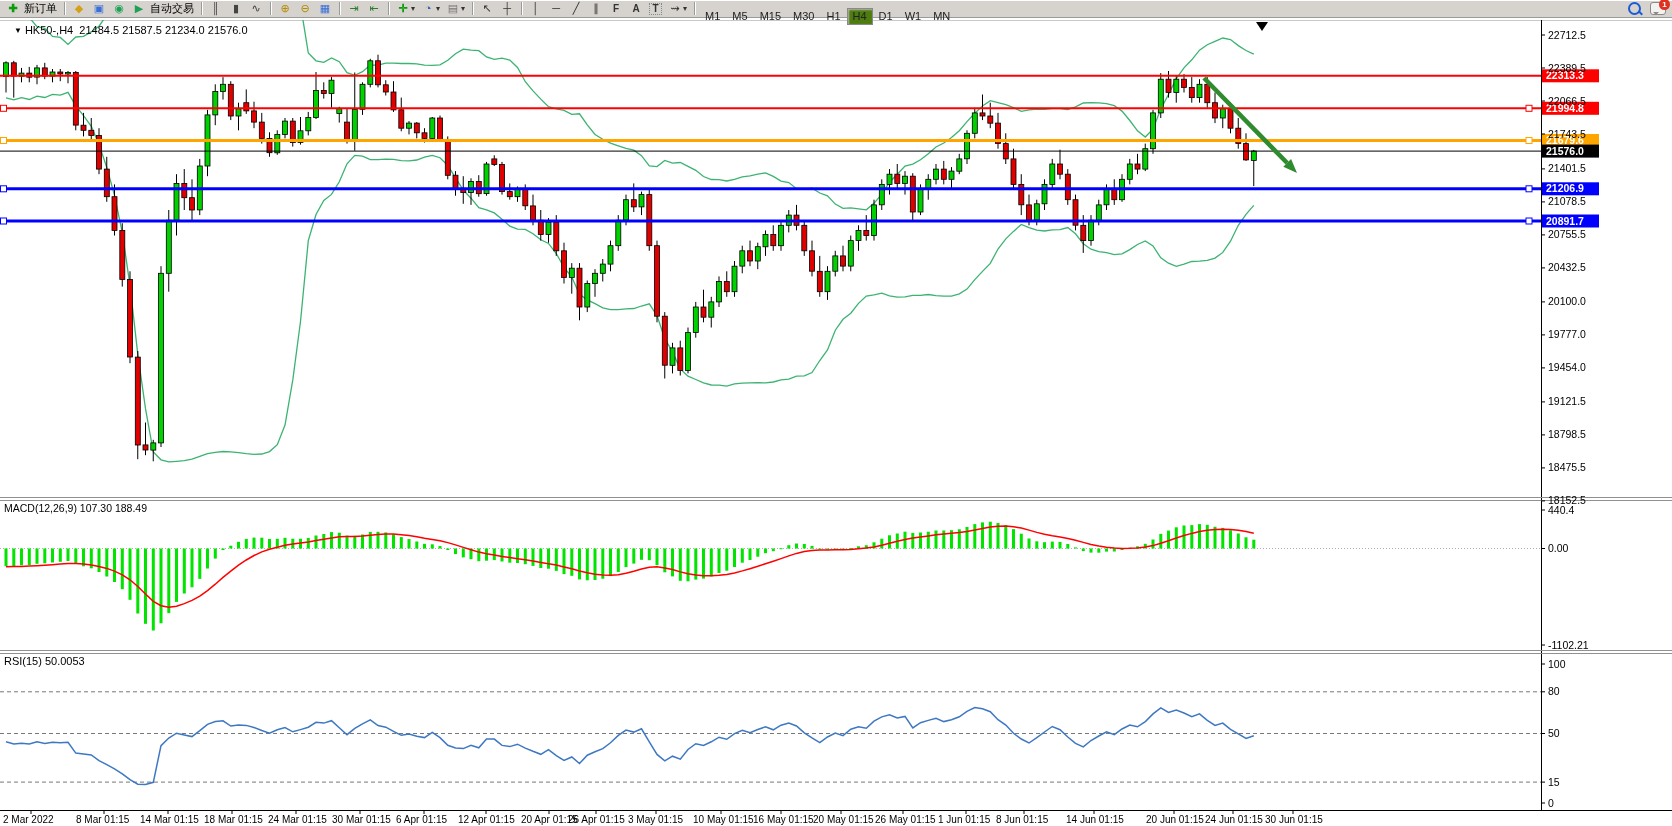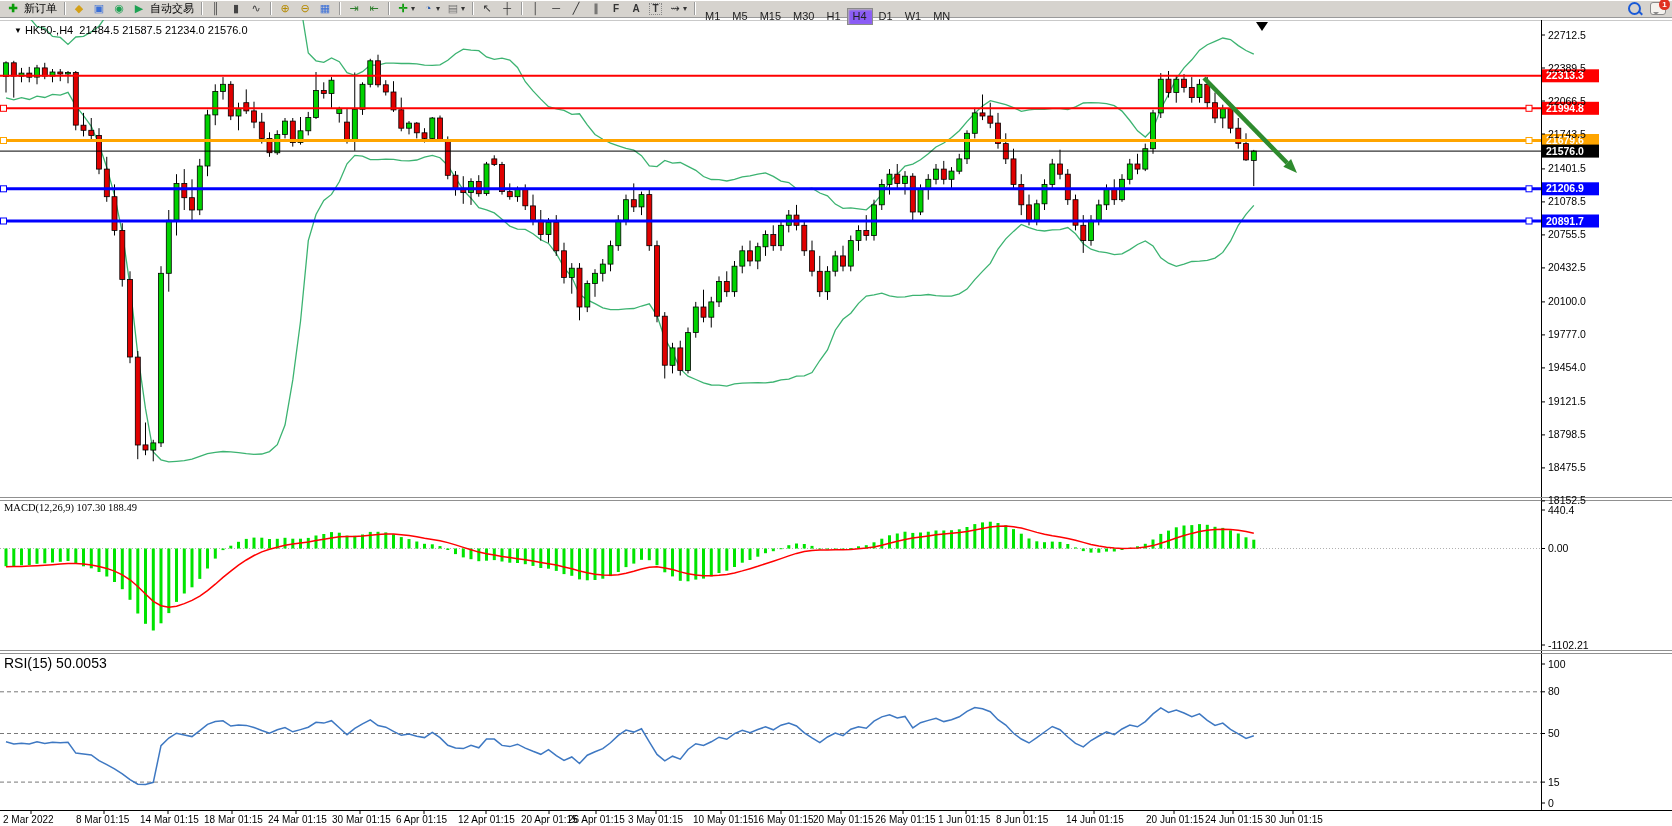--- a/index.html
+++ b/index.html
@@ -22,34 +22,34 @@
   .ic-zoom-in,.ic-zoom-out{color:#b58a00;}
   .ic-tile-windows{color:#3a6fd8;}
   .ic-auto-scroll,.ic-chart-shift{color:#2c7d2c;}
   .ic-indicators{color:#0a9c0a;font-weight:bold;}
   .ic-periods{color:#2a5db0;}
   .ic-templates{color:#777;}
   .ic-cursor,.ic-crosshair,.ic-vline,.ic-hline,.ic-trendline,.ic-channel,.ic-arrows{color:#333;}
   .ic-fibonacci,.ic-text,.ic-text-label{color:#333;font-size:10px;font-weight:bold;}
   .ic-text-label{border:1px dotted #888;line-height:10px;width:11px;}
   .tf{padding:0 5px;height:15px;line-height:15px;font-size:11px;color:#222;border:1px solid transparent;margin-top:16px;}
-  .tf.active{border:1px solid #8a8a8a;background:#8b5cf6;box-shadow:inset 1px 1px 2px #b9b6b0;}
+  .tf.active{border:1px solid #8a8a8a;background:#4d7c0f;box-shadow:inset 1px 1px 2px #b9b6b0;}
   #right-tools{position:absolute;right:6px;top:1px;height:15px;display:flex;align-items:center;gap:9px;z-index:7;}
   .lens{position:relative;width:9px;height:9px;border:2px solid #1a5ad7;border-radius:50%;display:inline-block;}
   .lens::after{content:"";position:absolute;left:8px;top:8px;width:5px;height:2px;background:#1a5ad7;transform:rotate(45deg);}
   .bubble{position:relative;width:14px;height:11px;border:1px solid #8a8a8a;border-radius:3px;background:#f4f2ee;display:inline-block;}
   .bubble::after{content:"";position:absolute;left:2px;bottom:-4px;border:3px solid transparent;border-top-color:#8a8a8a;}
   .badge{position:absolute;right:-5px;top:-4px;width:11px;height:11px;border-radius:50%;background:#e03020;
     color:#fff;font-size:8px;line-height:11px;text-align:center;font-weight:bold;}
   
   .ov{position:absolute;z-index:3;color:#000;white-space:pre;}
   #chart-title{left:14px;top:24px;font-size:11px;}
   #chart-title .tri{font-size:8px;margin-right:3px;vertical-align:1px;}
-  #macd-label{left:4px;top:502px;font-size:10.5px;font-family:Liberation Serif, serif;}
-  #rsi-label{left:4px;top:655px;font-size:14px;}
+  #macd-label{left:4px;top:502px;font-size:10.5px;}
+  #rsi-label{left:4px;top:655px;font-size:11px;}
   #chart-svg{position:absolute;left:0;top:0;z-index:1;}
 </style>
 </head>
 <body>
 
 <div id="app">
   <div id="toolbar">
       <span class="tbtn">
         <span class="ic ic-new-order">✚</span>
         <span class="lbl">新订单</span>

